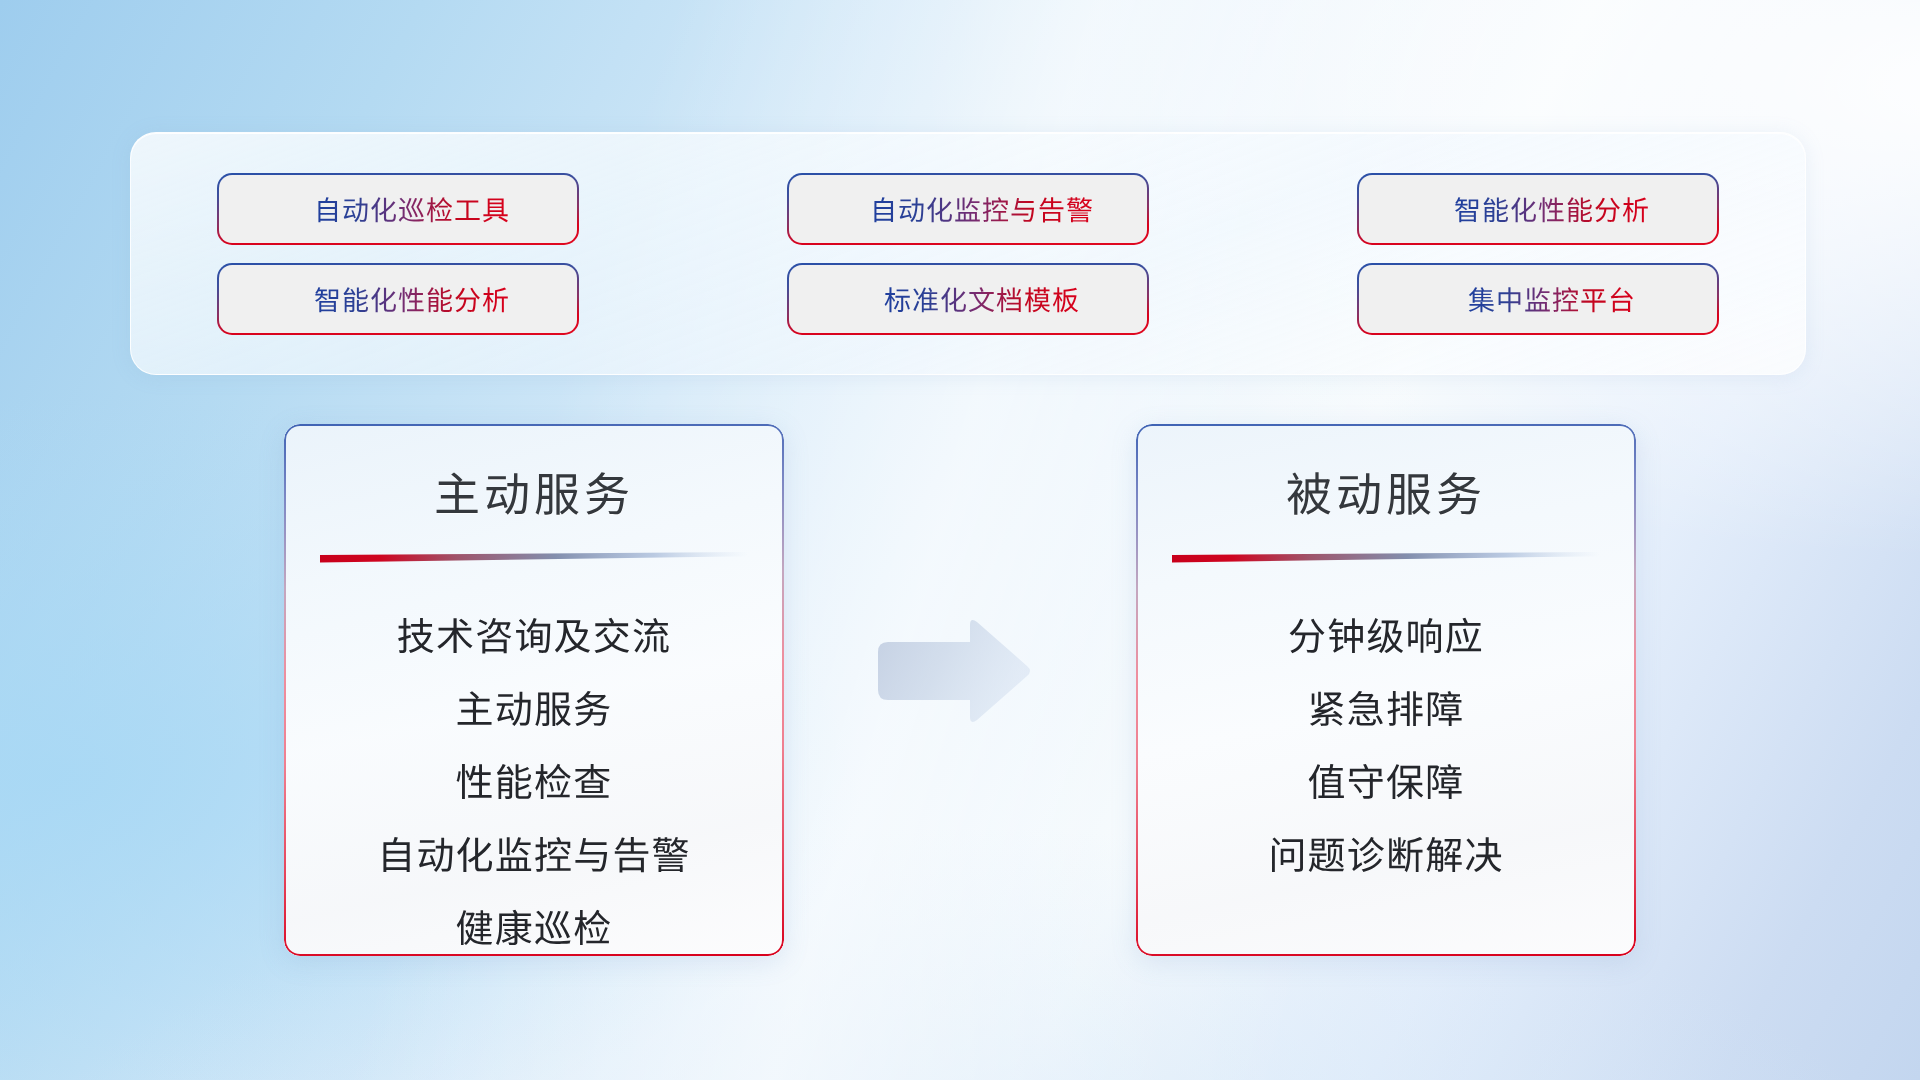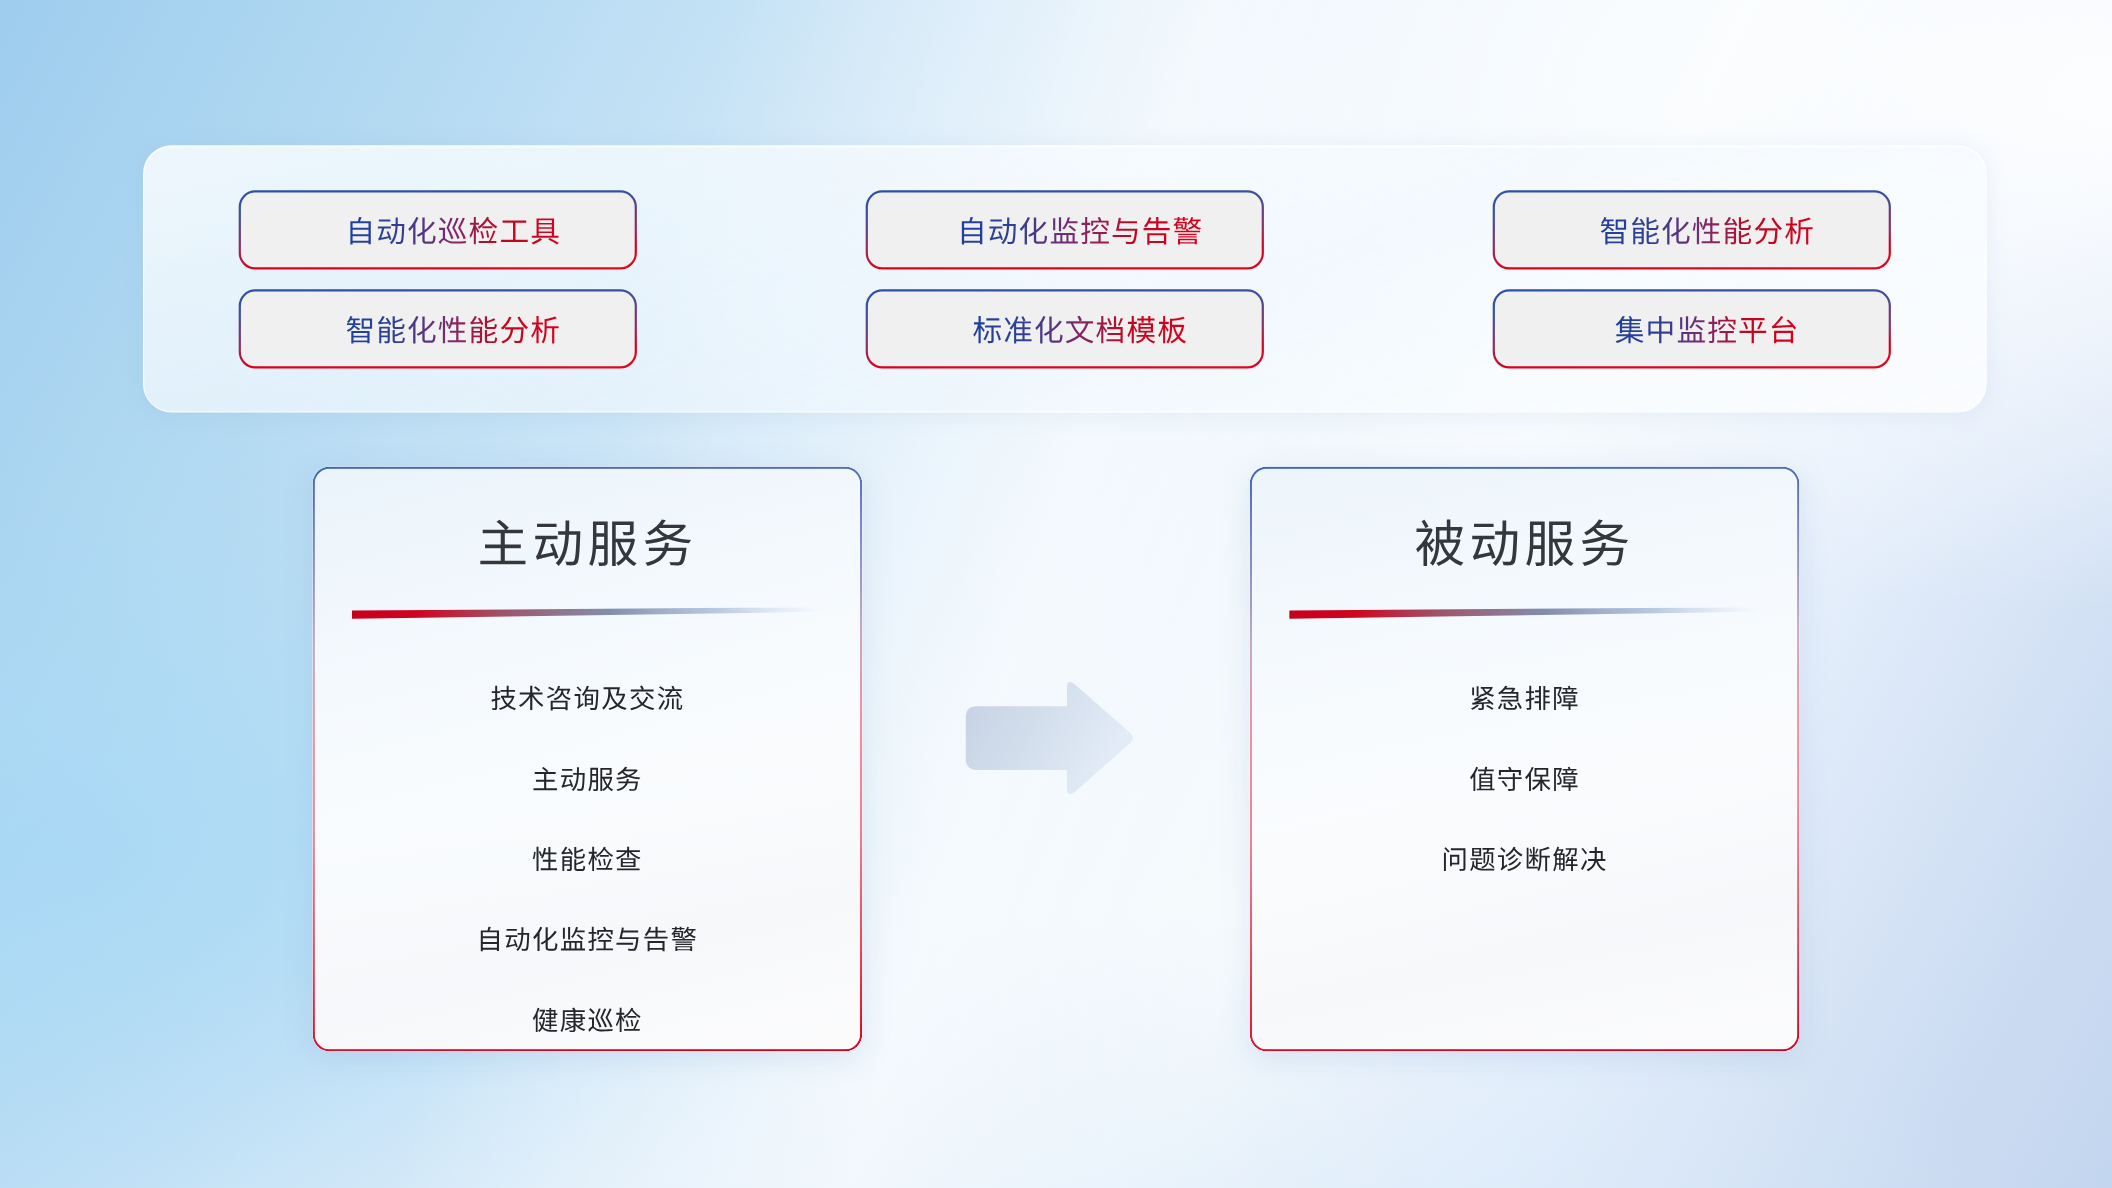--- a/index.html
+++ b/index.html
@@ -174,21 +174,21 @@
     position:relative;
     margin-top:34px;
     display:flex;
     flex-direction:column;
   }
   .card-list .row{
     height:73px;
     display:flex;
     align-items:center;
     justify-content:center;
-    font-size:24px;
+    font-size:38px;
     color:#24262b;
     letter-spacing:1.2px;
     white-space:nowrap;
   }
 
   
   .arrow{
     position:absolute;
     left:872px; top:618px;
     width:160px; height:110px;
@@ -283,19 +283,20 @@
             <stop offset="0.55" stop-color="#6f7c9f" stop-opacity=".85"></stop>
             <stop offset="0.78" stop-color="#8aa3cb" stop-opacity=".55"></stop>
             <stop offset="1" stop-color="#b9cde6" stop-opacity="0"></stop>
           </linearGradient>
         </defs>
         <path d="M0,3 L428,0 L428,4.2 L0,10.5 Z" fill="url(#divR)"></path>
       </svg>
     </div>
 
     <div class="card-list">
+      <div class="row">分钟级响应</div>
       <div class="row">紧急排障</div>
       <div class="row">值守保障</div>
       <div class="row">问题诊断解决</div>
     </div>
   </section>
 
 </div>
 
 </body></html>

